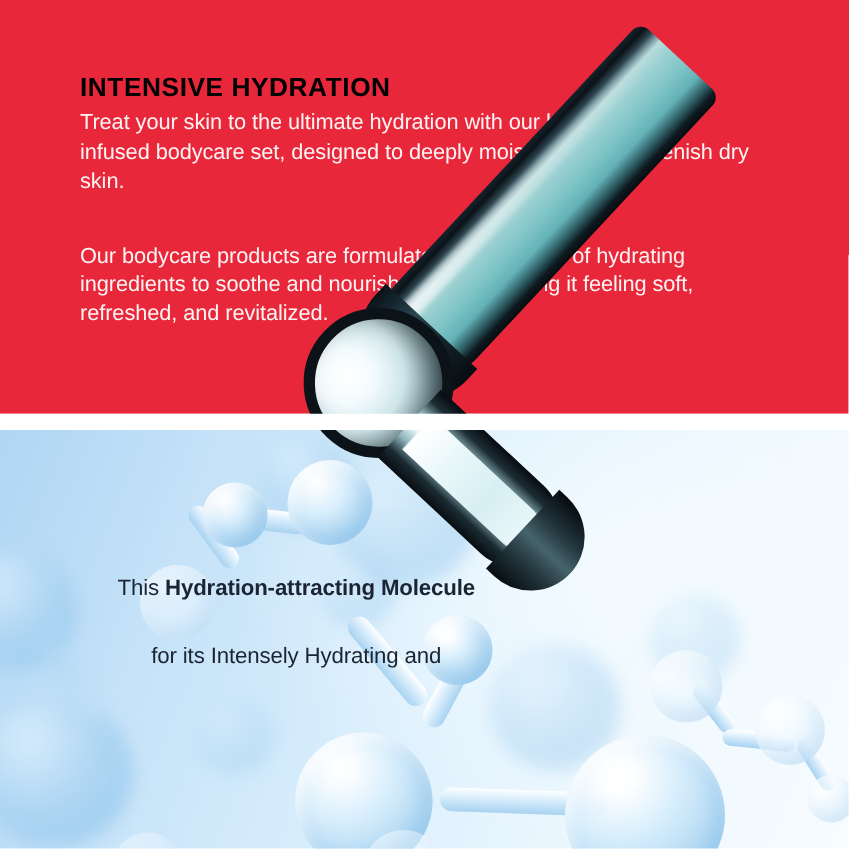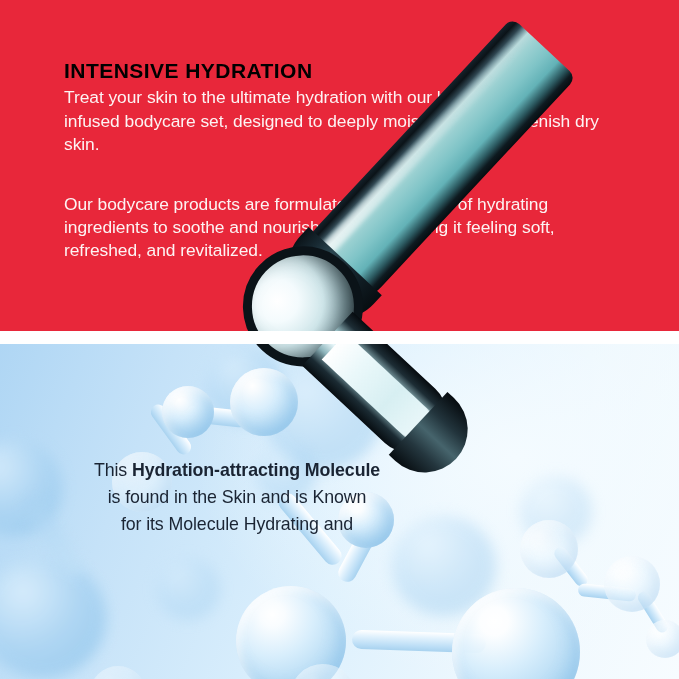--- a/index.html
+++ b/index.html
@@ -242,22 +242,22 @@
     <div class="sphere faint" style="left:520px; top:176px; width:58px; height:58px; opacity:.72;"></div>
     <div class="sphere faint" style="left:604px; top:212px; width:56px; height:56px; opacity:.72;"></div>
     <div class="sphere faint" style="left:646px; top:276px; width:38px; height:38px; opacity:.66;"></div>
 
     <div class="sphere faint" style="left:290px; top:320px; width:66px; height:66px; opacity:.5;"></div>
     <div class="sphere faint" style="left:90px; top:322px; width:56px; height:56px; opacity:.4;"></div>
   </div>
 
   <div class="blue-text">
     <span>This </span><b>Hydration-attracting Molecule</b><br>
-    <span>is found in the Skin and is Known</span><br>
-    <span>for its Molecule Hydrating and</span><br>
+    <br>
+    <span>for its Intensely Hydrating and</span><br>
   </div>
 
   <div class="dropper">
     <div class="barrel"></div>
     <div class="barrel-shine"></div>
     <div class="shoulder"></div>
     <div class="bulb"></div>
     <div class="bulb-ring"></div>
     <div class="tip"></div>
     <div class="tip-core"></div>

